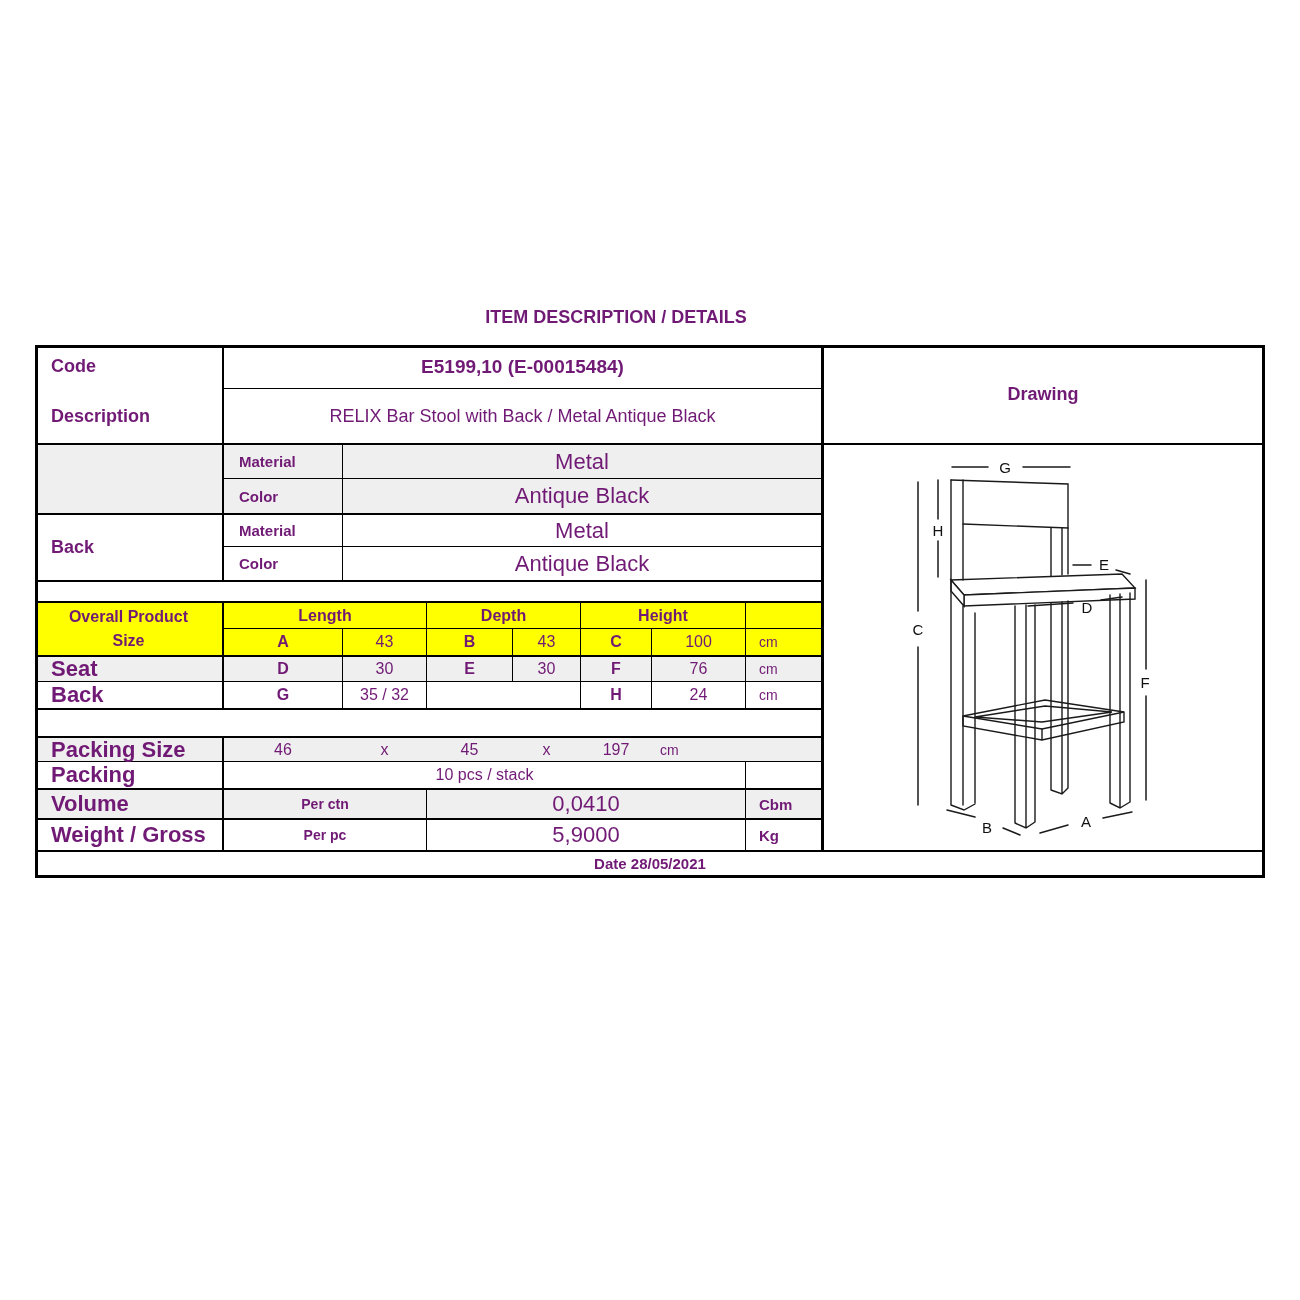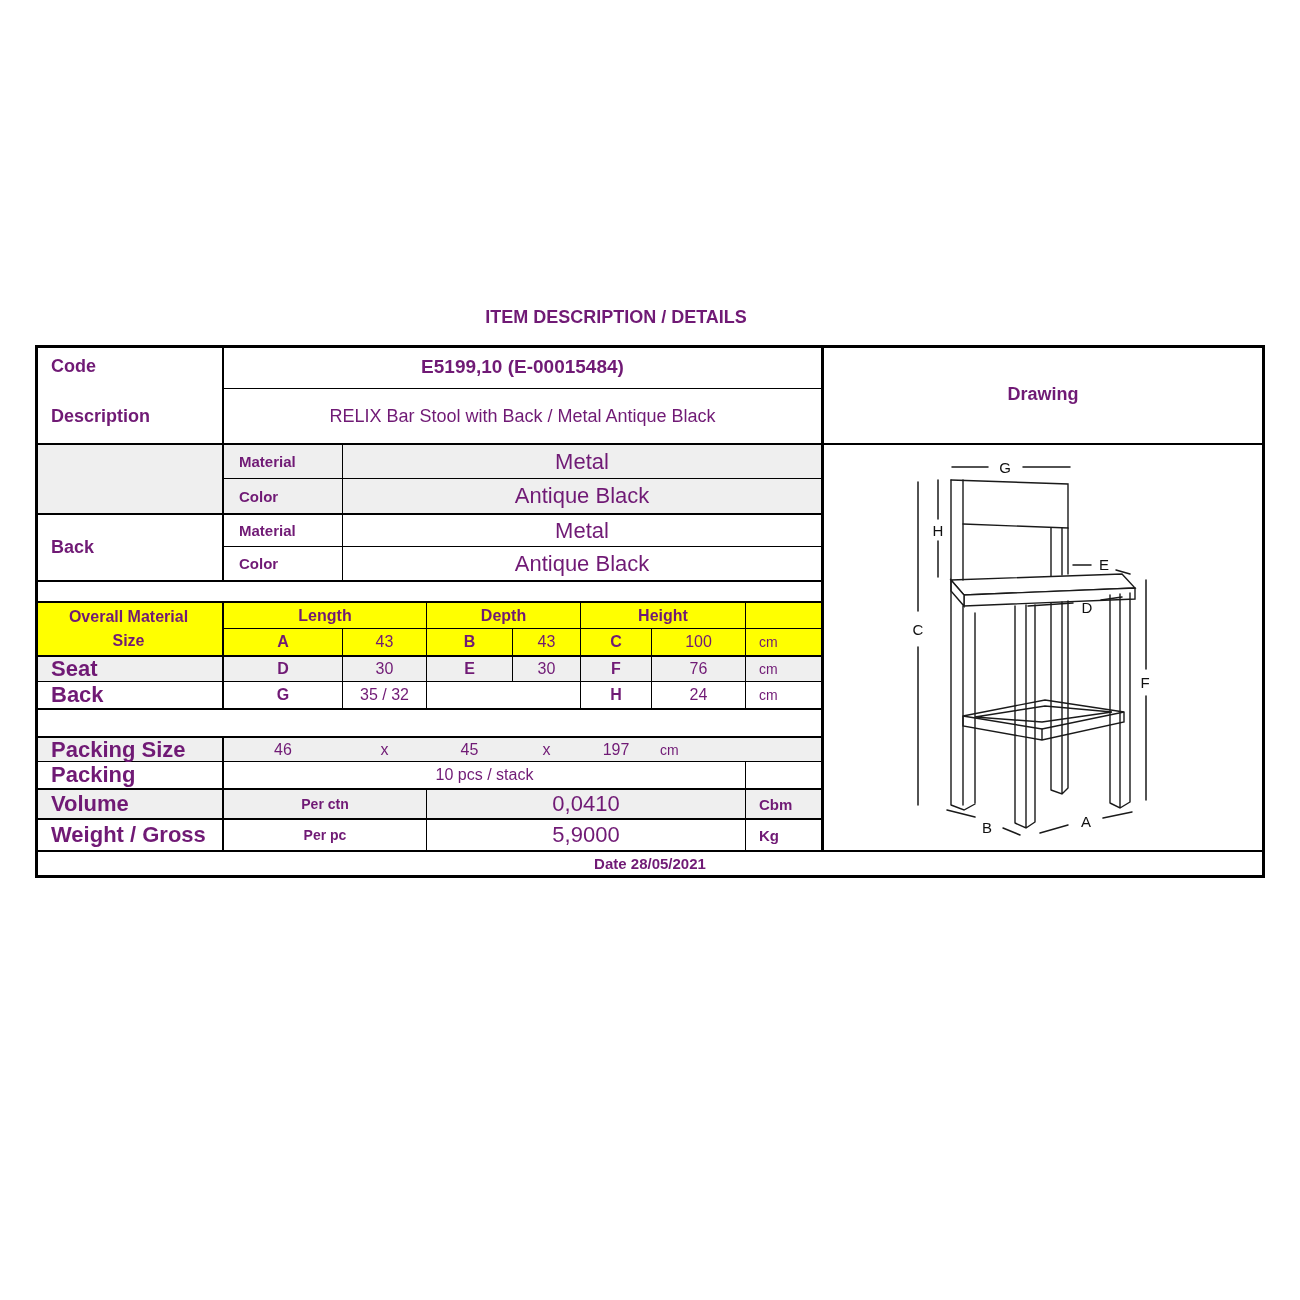--- a/index.html
+++ b/index.html
@@ -73,21 +73,21 @@
   <div class="cell l b f15" style="left:226px;top:479px;width:114px;height:34px;">Color</div>
   <div class="cell c f17" style="left:343px;top:479px;width:478px;height:34px;">Antique Black</div>
 
   <div class="cell l b f18" style="left:38px;top:515px;width:182px;height:65px;">Back</div>
   <div class="cell l b f15" style="left:226px;top:515px;width:114px;height:31px;">Material</div>
   <div class="cell c f17" style="left:343px;top:515px;width:478px;height:31px;">Metal</div>
   <div class="cell l b f15" style="left:226px;top:547px;width:114px;height:33px;">Color</div>
   <div class="cell c f17" style="left:343px;top:547px;width:478px;height:33px;">Antique Black</div>
 
   <div class="cell c b f16 wrapcell" style="left:35px;top:603px;width:187px;height:52px;">
-    <span style="display:block;width:150px;">Overall Material Size</span>
+    <span style="display:block;width:150px;">Overall Product Size</span>
   </div>
   <div class="cell c b f16" style="left:224px;top:603px;width:202px;height:25px;">Length</div>
   <div class="cell c b f16" style="left:427px;top:603px;width:153px;height:25px;">Depth</div>
   <div class="cell c b f16" style="left:581px;top:603px;width:164px;height:25px;">Height</div>
 
   <div class="cell c b f16" style="left:224px;top:629px;width:118px;height:26px;">A</div>
   <div class="cell c f16" style="left:343px;top:629px;width:83px;height:26px;">43</div>
   <div class="cell c b f16" style="left:427px;top:629px;width:85px;height:26px;">B</div>
   <div class="cell c f16" style="left:513px;top:629px;width:67px;height:26px;">43</div>
   <div class="cell c b f16" style="left:581px;top:629px;width:70px;height:26px;">C</div>

